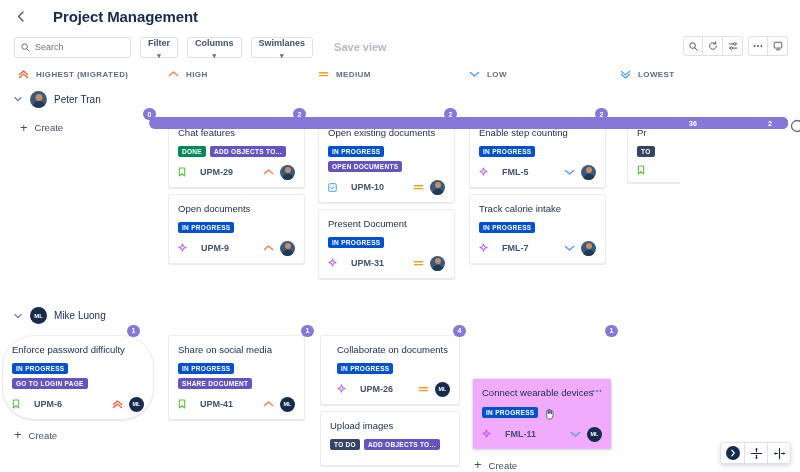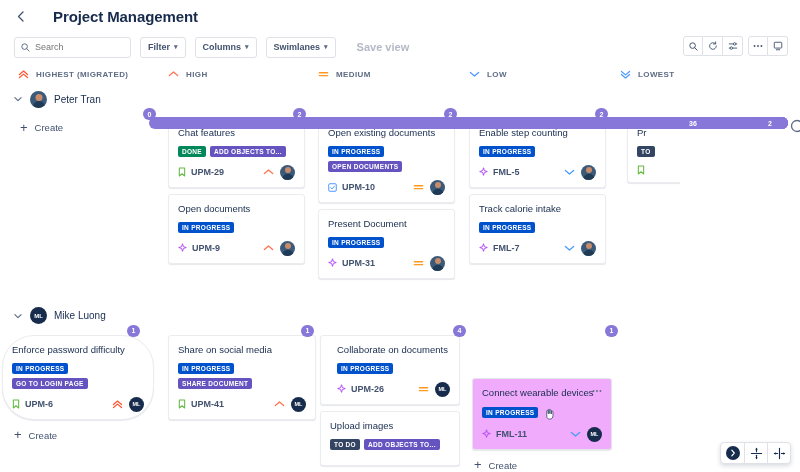--- a/index.html
+++ b/index.html
@@ -53,20 +53,21 @@
     font-family: "Liberation Sans", sans-serif;
     width: 100%; background: transparent;
   }
   .pill {
     height: 21px; border: 1px solid #dfe1e6; border-radius: 3px;
     display: flex; align-items: center; gap: 4px;
     padding: 0 7px;
     font-size: 9px; font-weight: bold; color: #42526e;
     background: #fff; cursor: pointer;
     white-space: nowrap;
+    flex-direction: column;
   }
   .pill .caret { font-size: 7px; color: #5e6c84; }
   .save-view {
     font-size: 11px; font-weight: bold; color: #b3bac5;
     margin-left: 12px; cursor: default;
   }
   .tool-group {
     position: absolute; right: 12px; top: 4px;
     display: flex; align-items: center; gap: 0;
   }
@@ -169,21 +170,21 @@
     color: #fff; padding: 2px 4px; border-radius: 2px;
     white-space: nowrap; text-transform: uppercase;
   }
   .tag.done { background: #00875a; }
   .tag.inprogress { background: #0052cc; }
   .tag.todo { background: #344563; }
   .tag.purple { background: #6554c0; }
   .card-foot {
     display: flex; align-items: center; gap: 5px;
   }
-  .key-wrap { display: flex; align-items: center; gap: 5px; }
+  .key-wrap { display: flex; align-items: center; gap: 14px; }
   .card-key { font-size: 9px; font-weight: bold; color: #42526e; }
   .foot-right { margin-left: auto; display: flex; align-items: center; gap: 6px; }
   .mini-avatar {
     width: 15px; height: 15px; border-radius: 50%;
     display: flex; align-items: center; justify-content: center;
     font-size: 5.5px; font-weight: bold; color: #fff;
     overflow: hidden; position: relative; flex: 0 0 auto;
   }
   .mini-avatar.photo { background: #3b5a7a; }
   .mini-avatar.photo::before {
@@ -586,21 +587,21 @@
           </div>
         </div>
         <div class="create-btn" style="padding-left:12px;">
           <span class="plus">+</span>
           <span>Create</span>
         </div>
       </div>
 
       <div class="col" style="width:152px">
         <div class="count-badge" style="right:6px;">1</div>
-        <div class="card" style="width:148px;">
+        <div class="card" style="width:137px;">
           <div class="card-title">Share on social media</div>
           <div class="tags">
             <span class="tag inprogress">IN PROGRESS</span>
             <span class="tag purple">SHARE DOCUMENT</span>
           </div>
           <div class="card-foot">
             <span class="key-wrap">
               <svg width="8" height="10" viewBox="0 0 9 11">
                   <path d="M1.5 1 H7.5 V10 L4.5 7.5 L1.5 10 Z" stroke="#65ba43" stroke-width="1.2" fill="none" stroke-linejoin="round"></path>
                 </svg>

